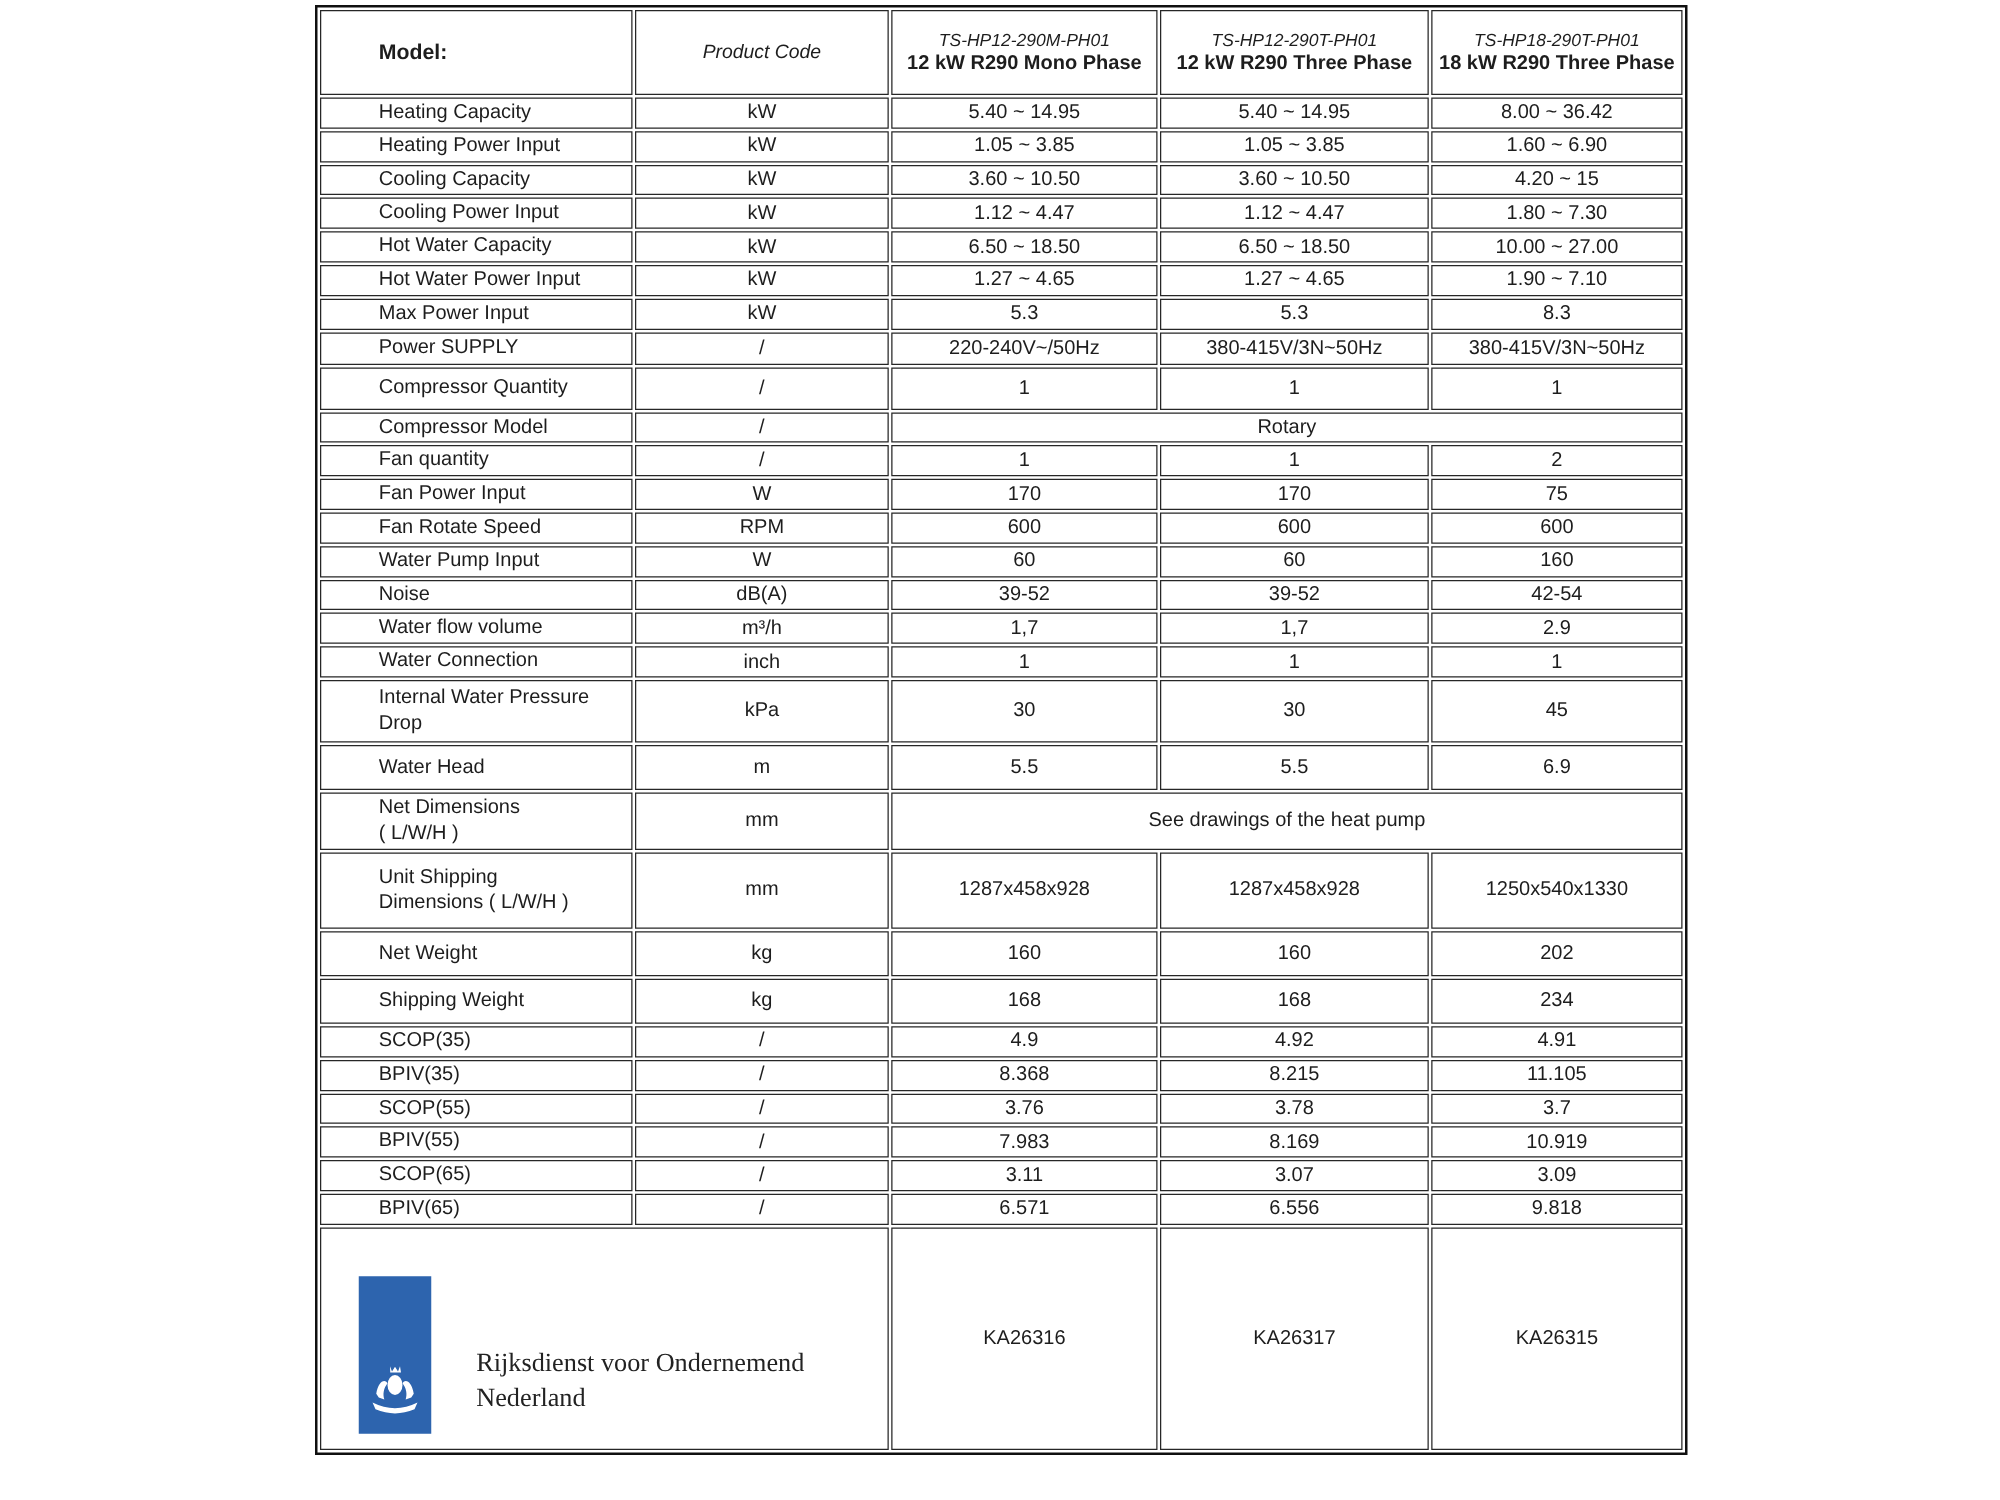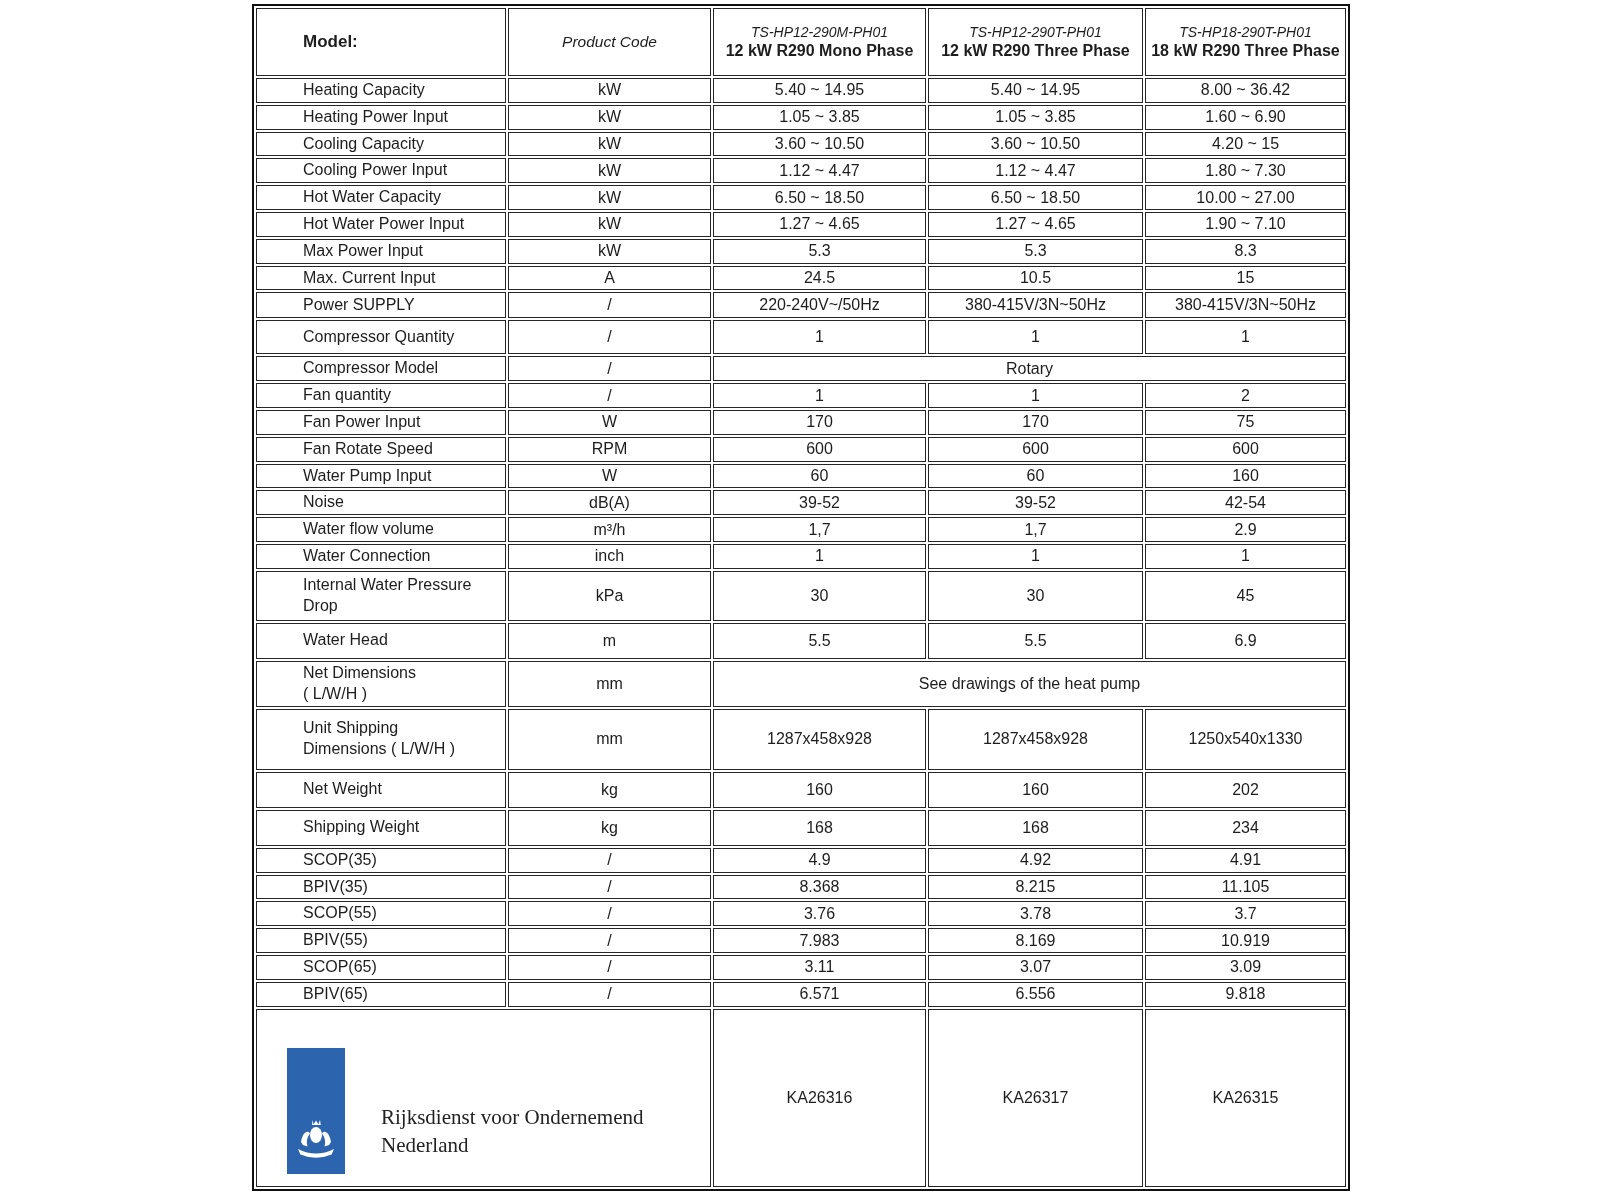--- a/index.html
+++ b/index.html
@@ -131,27 +131,20 @@
           <td class="value-cell">1.27 ~ 4.65</td>
           <td class="value-cell">1.90 ~ 7.10</td>
         </tr>
         <tr style="height: 24px;">
           <td class="label-cell">Max Power Input</td>
           <td class="unit-cell">kW</td>
           <td class="value-cell">5.3</td>
           <td class="value-cell">5.3</td>
           <td class="value-cell">8.3</td>
         </tr>
-        <tr style="height: 24px;">
-          <td class="label-cell">Max. Current Input</td>
-          <td class="unit-cell">A</td>
-          <td class="value-cell">24.5</td>
-          <td class="value-cell">10.5</td>
-          <td class="value-cell">15</td>
-        </tr>
         <tr style="height: 26px;">
           <td class="label-cell">Power SUPPLY</td>
           <td class="unit-cell">/</td>
           <td class="value-cell">220-240V~/50Hz</td>
           <td class="value-cell">380-415V/3N~50Hz</td>
           <td class="value-cell">380-415V/3N~50Hz</td>
         </tr>
         <tr style="height: 34px;">
           <td class="label-cell">Compressor Quantity</td>
           <td class="unit-cell">/</td>

